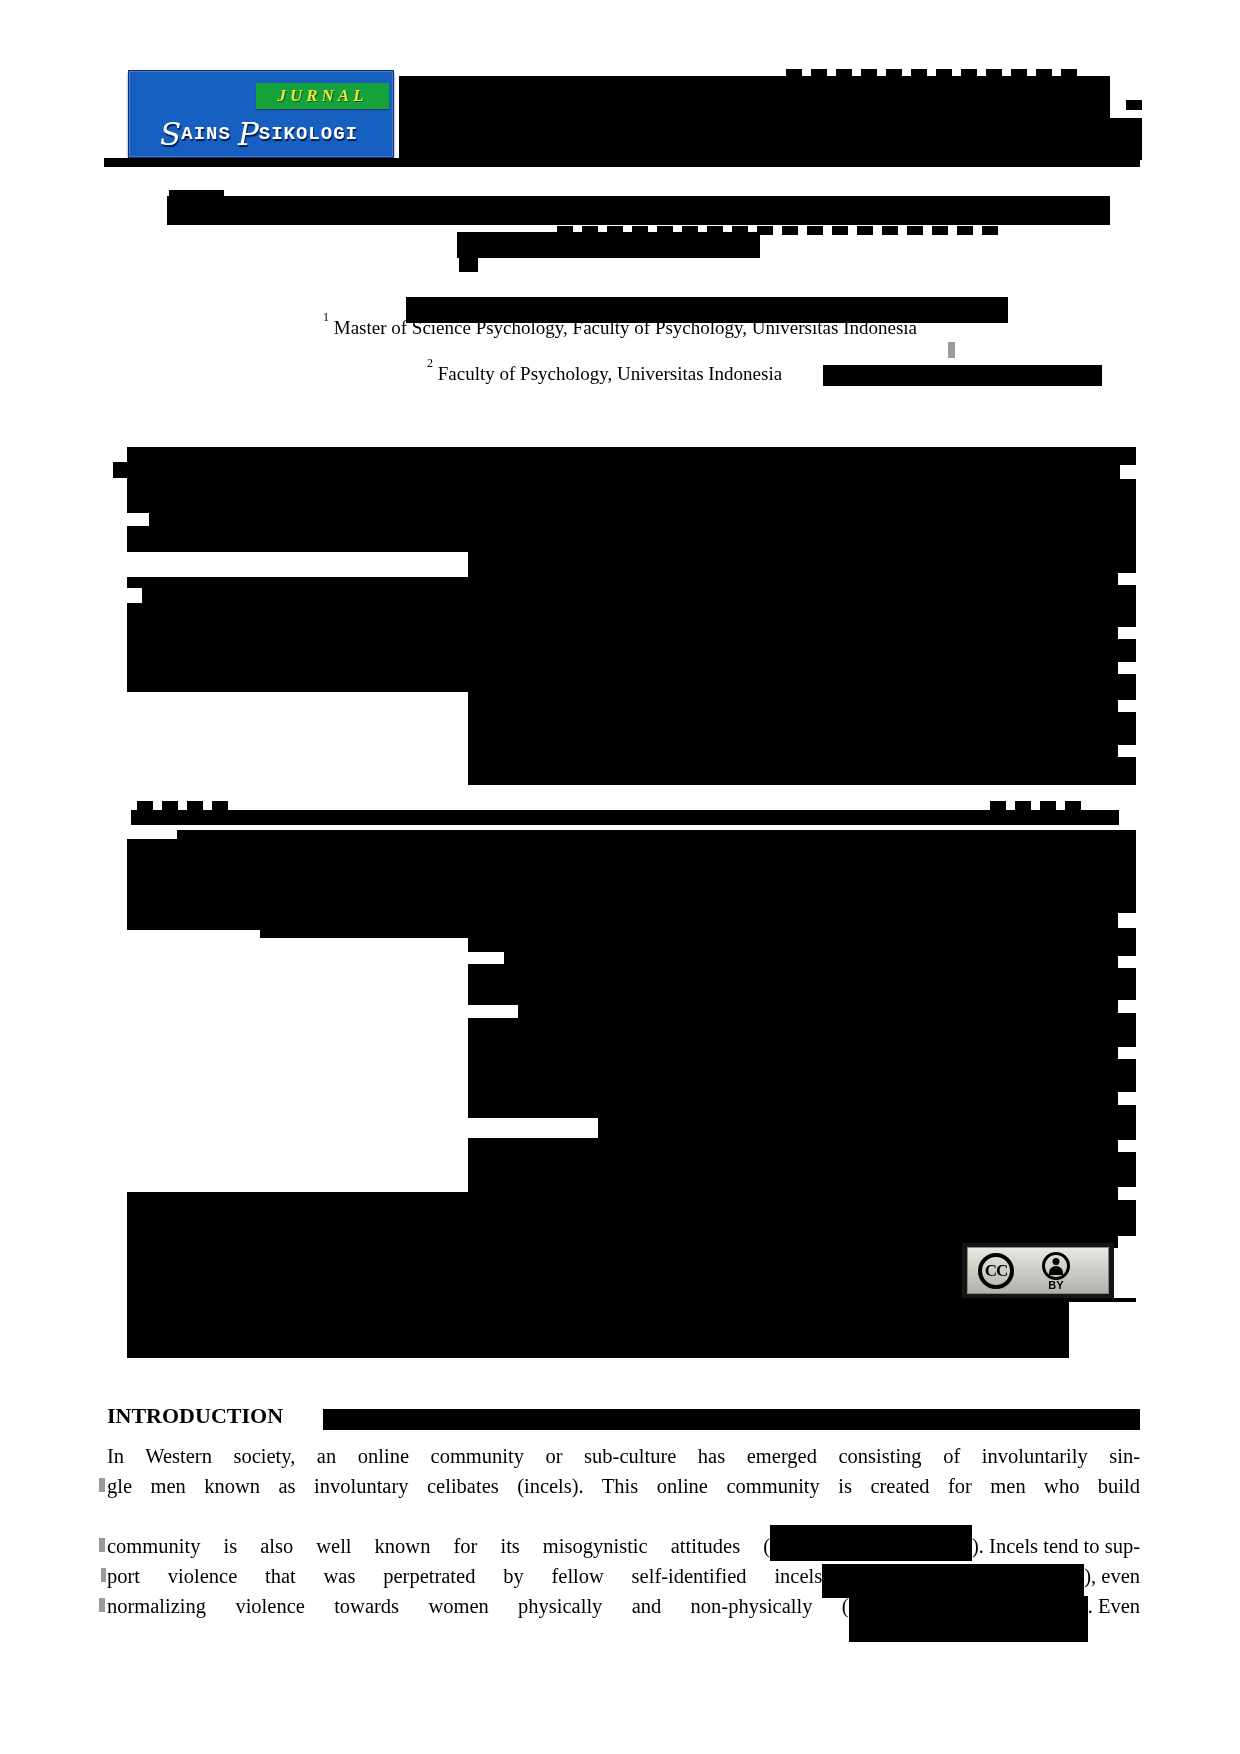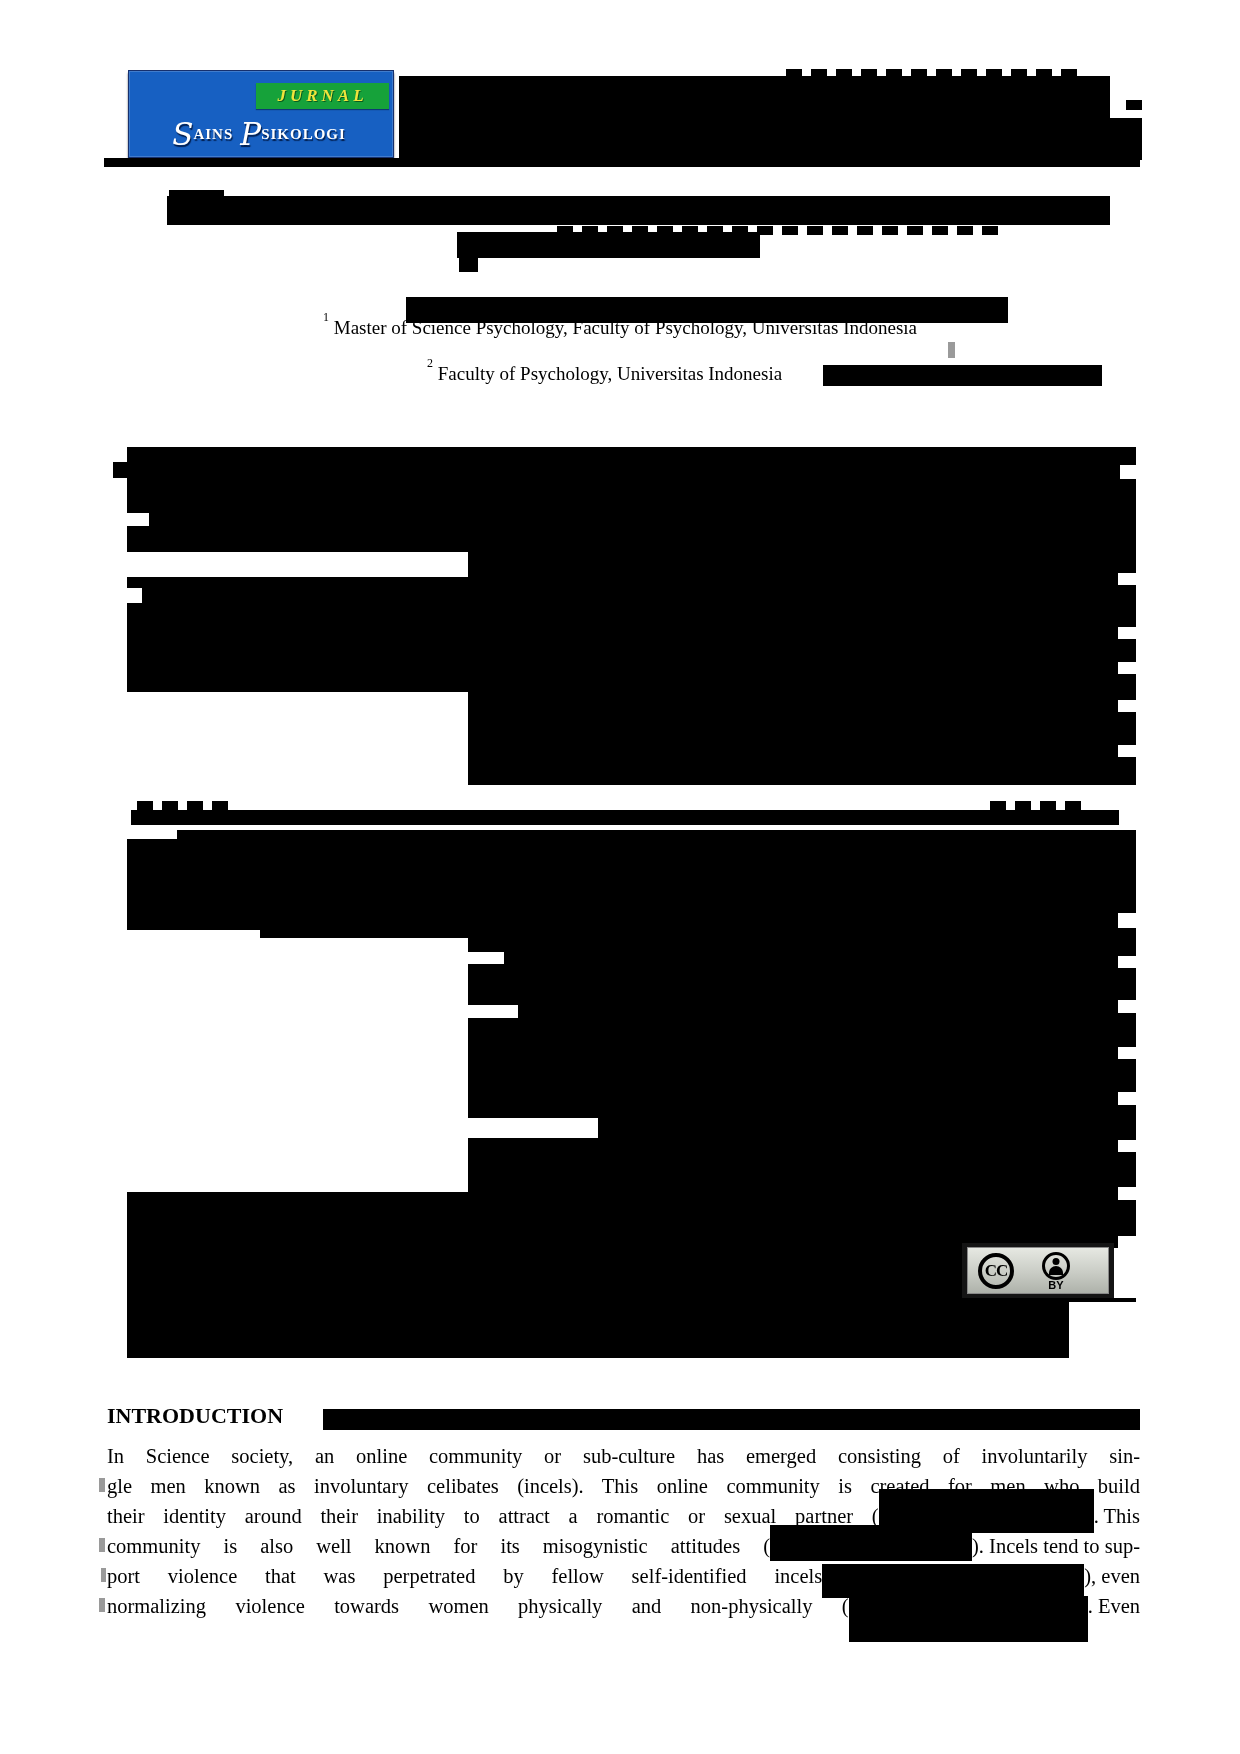--- a/index.html
+++ b/index.html
@@ -37,21 +37,21 @@
     font-family:"Liberation Serif", serif;font-weight:bold;font-style:italic;
     font-size:17px;color:var(--jurnal-yellow);letter-spacing:4px;
     text-shadow:1px 1px 0 #0b5c1e;
   }
   .logo-name{
     position:absolute;left:0;right:4px;top:40px;height:46px;
     display:flex;align-items:center;justify-content:center;
     color:#fff;white-space:nowrap;text-shadow:1px 2px 1px #001d4d;
   }
   .logo-init{font-family:"DejaVu Serif", serif;font-style:italic;font-size:31px;line-height:1;}
-  .logo-rest{font-family:Liberation Serif, serif;font-weight:bold;font-size:15px;letter-spacing:1px;}
+  .logo-rest{font-family:Liberation Mono, monospace;font-weight:bold;font-size:19px;letter-spacing:1px;}
   .logo-gap{width:7px;}
 
   
   .affil-a{
     position:absolute;left:0;top:316px;width:1240px;text-align:center;
     font-size:19px;
   }
   .affil-b{
     position:absolute;left:427px;top:362px;font-size:19px;white-space:nowrap;
   }
@@ -192,29 +192,24 @@
       <span class="by-wrap">
         <span class="person-circle"></span>
         <span class="by-label">BY</span>
       </span>
     </div>
   </div>
 
   <div class="intro-heading">INTRODUCTION</div>
 
   <div class="para-line" style="top:1441px">
-    <span class="fill">In Science society, an online community or sub-culture has emerged consisting of involuntarily sin-</span>
+    <span class="fill">In Western society, an online community or sub-culture has emerged consisting of involuntarily sin-</span>
   </div>
   <div class="para-line" style="top:1471px">
     <span class="fill">gle men known as involuntary celibates (incels). This online community is created for men who build</span>
-  </div>
-  <div class="para-line" style="top:1501px">
-    <span class="fill">their identity around their inability to attract a romantic or sexual partner (</span>
-    <span class="inline-redact" style="width:215px;height:44px;margin-top:-12px"></span>
-    <span class="tail">. This</span>
   </div>
   <div class="para-line" style="top:1531px">
     <span class="fill">community is also well known for its misogynistic attitudes (</span>
     <span class="inline-redact" style="width:202px;height:36px;margin-top:-6px"></span>
     <span class="tail">). Incels tend to sup-</span>
   </div>
   <div class="para-line" style="top:1561px">
     <span class="fill">port violence that was perpetrated by fellow self-identified incels </span>
     <span class="inline-redact" style="width:262px;height:34px;margin-top:3px"></span>
     <span class="tail">), even</span>

